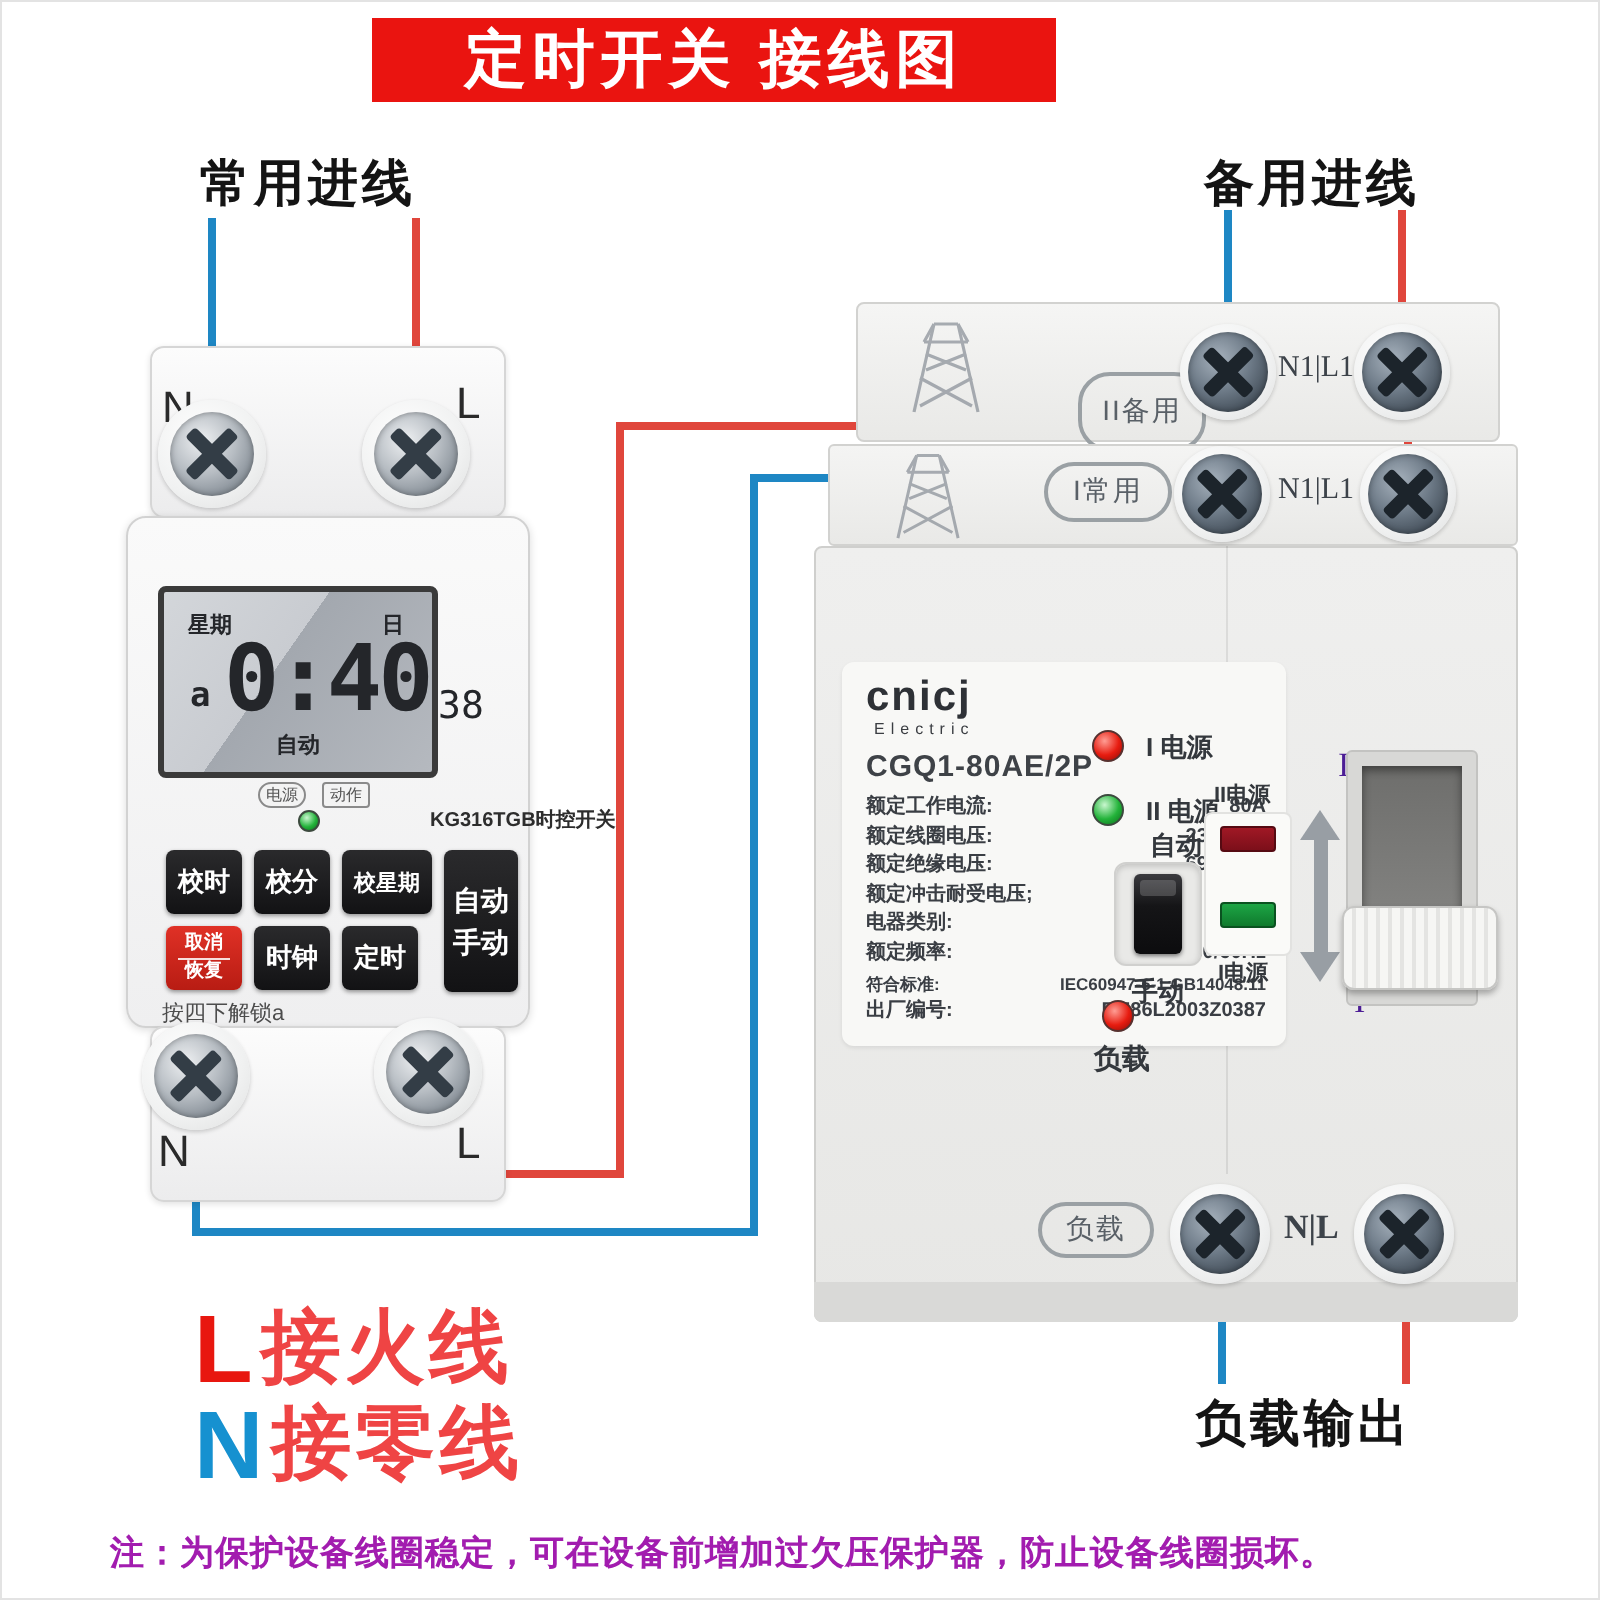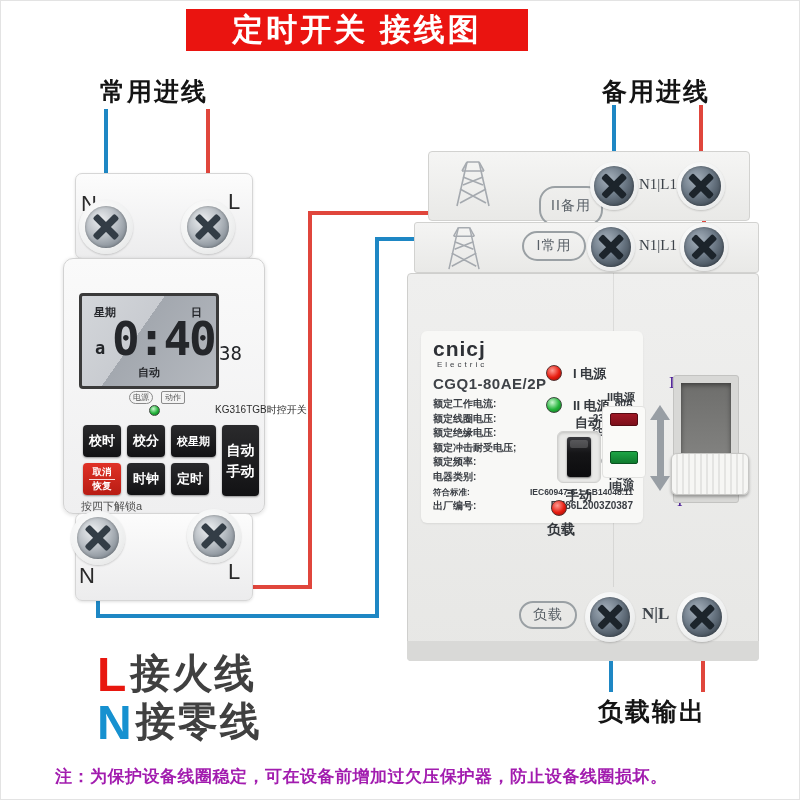--- a/index.html
+++ b/index.html
@@ -57,21 +57,21 @@
   .lcd .time { position:absolute; left:30px; top:16px; font-size:46px; font-weight:bold; letter-spacing:-2px;
                font-family:"DejaVu Sans Mono",monospace; }
   .lcd .sec  { position:absolute; left:137px; top:46px; font-size:19px; font-weight:normal; font-family:"DejaVu Sans Mono",monospace; }
   .lcd .mode { position:absolute; left:0; right:0; bottom:6px; text-align:center; font-size:11px; font-weight:bold; }
   .tag { position:absolute; font-size:8px; color:#555; border:1px solid #8a8a8a; padding:0 3px; line-height:11px; background:#f3f3f3; }
   .tag.power { left:128px; border-radius:7px; }
   .tag.action { left:160px; border-radius:2px; }
   .led { position:absolute; border-radius:50%; }
   .led.green { background:radial-gradient(circle at 38% 32%, #c9f7cf, #23b33a 55%, #0b6c1c); border:1px solid #3c4a3e; }
   .led.red   { background:radial-gradient(circle at 38% 32%, #ff9d94, #e71c10 55%, #8a0b05); border:1px solid #57312f; }
-  .t-model { position:absolute; left:166px; top:402px; font-size:10px; font-weight:normal; color:#2d2d2d;padding-left:48px; }
+  .t-model { position:absolute; left:166px; top:402px; font-size:10px; font-weight:bold; color:#2d2d2d;padding-left:48px; }
 
   .kbtn { position:absolute; background:linear-gradient(180deg,#2a2a2c,#121214); color:#fff; border-radius:4px;
           display:flex; align-items:center; justify-content:center; flex-direction:column;
           font-weight:bold; box-shadow:0 1px 2px rgba(0,0,0,.4); }
   .kbtn.r1 { top:424px; width:38px; height:32px; font-size:13px; }
   .kbtn.b1 { left:82px; } .kbtn.b2 { left:126px; }
   .kbtn.b3 { left:170px; top:424px; width:45px; height:32px; font-size:11px; }
   .kbtn.big { left:221px; top:424px; width:37px; height:71px; font-size:14px; line-height:1.45; }
   .kbtn.r2 { top:462px; width:38px; height:32px; font-size:13px; }
   .kbtn.cancel { left:82px; background:linear-gradient(180deg,#e03126,#b81c13); font-size:9.5px; line-height:1.1; }
@@ -132,21 +132,21 @@
                  border:1px solid #c3c3c1; border-radius:3px; }
   .lever-well { position:absolute; left:680px; top:382px; width:50px; height:112px;
                 background:linear-gradient(180deg,#6e6e6c,#8c8c8a); box-shadow:inset 0 2px 5px rgba(0,0,0,.45); }
   .lever-knob { position:absolute; left:670px; top:452px; width:78px; height:42px; border-radius:6px;
                 background:repeating-linear-gradient(90deg,#f6f6f4 0 4px,#e4e4e2 4px 6px);
                 border:1px solid #c6c6c4; box-shadow:0 2px 3px rgba(0,0,0,.3); }
 
   
   .legend { position:absolute; left:96px; font-weight:bold; }
   .legend .big-letter { font-size:48px; vertical-align:-4px; }
-  .legend .txt { font-size:40px; color:#404040; letter-spacing:2px; margin-left:4px; }
+  .legend .txt { font-size:40px; color:#ef4444; letter-spacing:2px; margin-left:4px; }
   .note { position:absolute; left:54px; top:764px; font-size:17px; font-weight:bold; color:#a21caf; letter-spacing:.5px; }
 </style>
 </head>
 <body>
 
 <div id="canvas">
 
   <div class="banner">
     <span>定时开关 接线图</span>
   </div>
@@ -282,26 +282,26 @@
       </div>
     <div class="spec-row">
         <span>额定绝缘电压:</span>
         <span>690V AC</span>
       </div>
     <div class="spec-row">
         <span>额定冲击耐受电压;</span>
         <span>8KV</span>
       </div>
     <div class="spec-row">
+        <span>电器类别:</span>
+        <span>PC级</span>
+      </div>
+    <div class="spec-row">
         <span>额定频率:</span>
         <span>50/60Hz</span>
-      </div>
-    <div class="spec-row">
-        <span>电器类别:</span>
-        <span>PC级</span>
       </div>
     <div class="spec-row small">
         <span>符合标准:</span>
         <span>IEC60947-6-1 GB14048.11</span>
       </div>
     <div class="spec-row small" style="font-size:10px;">
         <span>出厂编号:</span>
         <span>FM86L2003Z0387</span>
       </div>
   </div>

